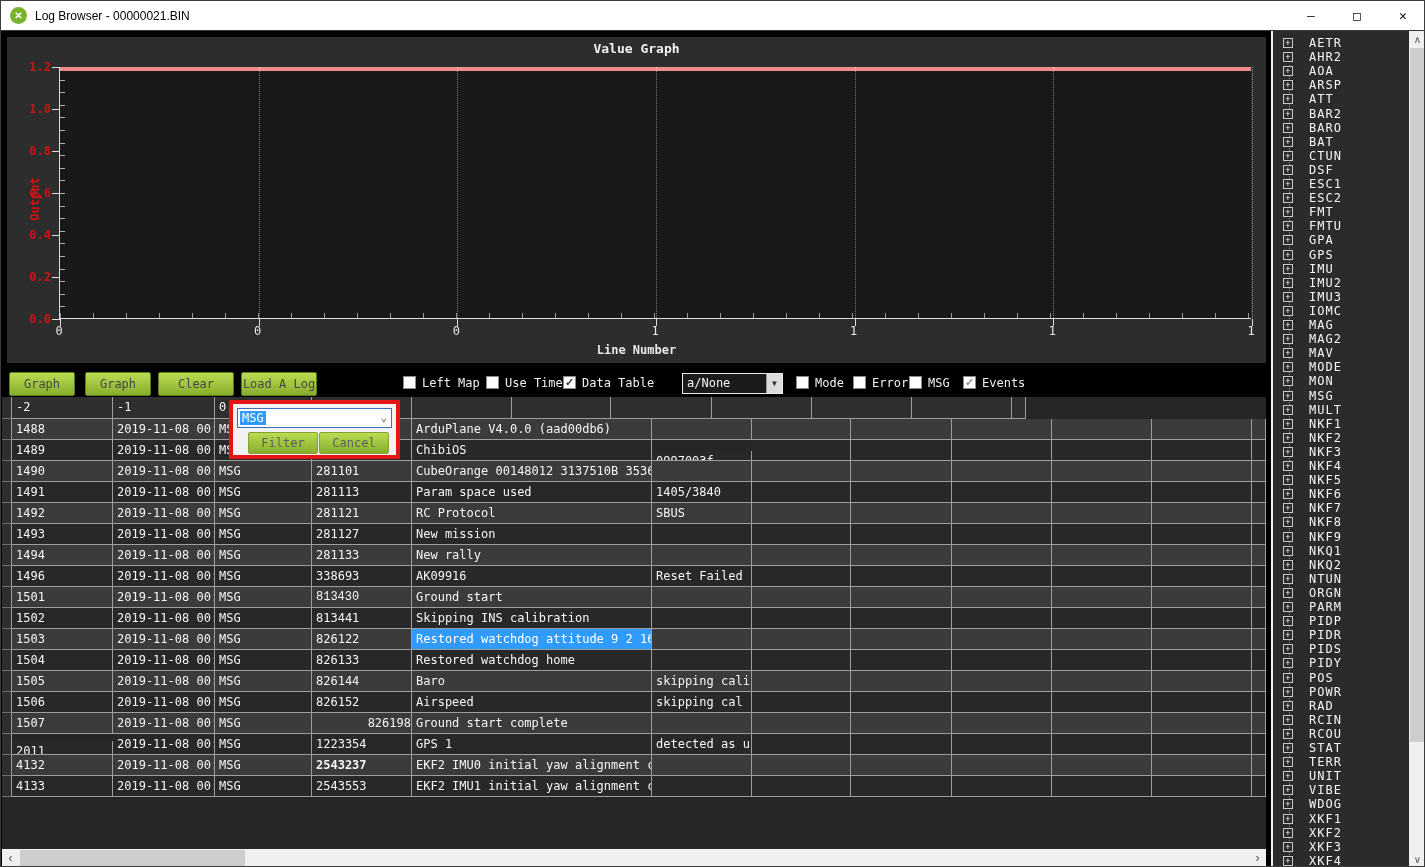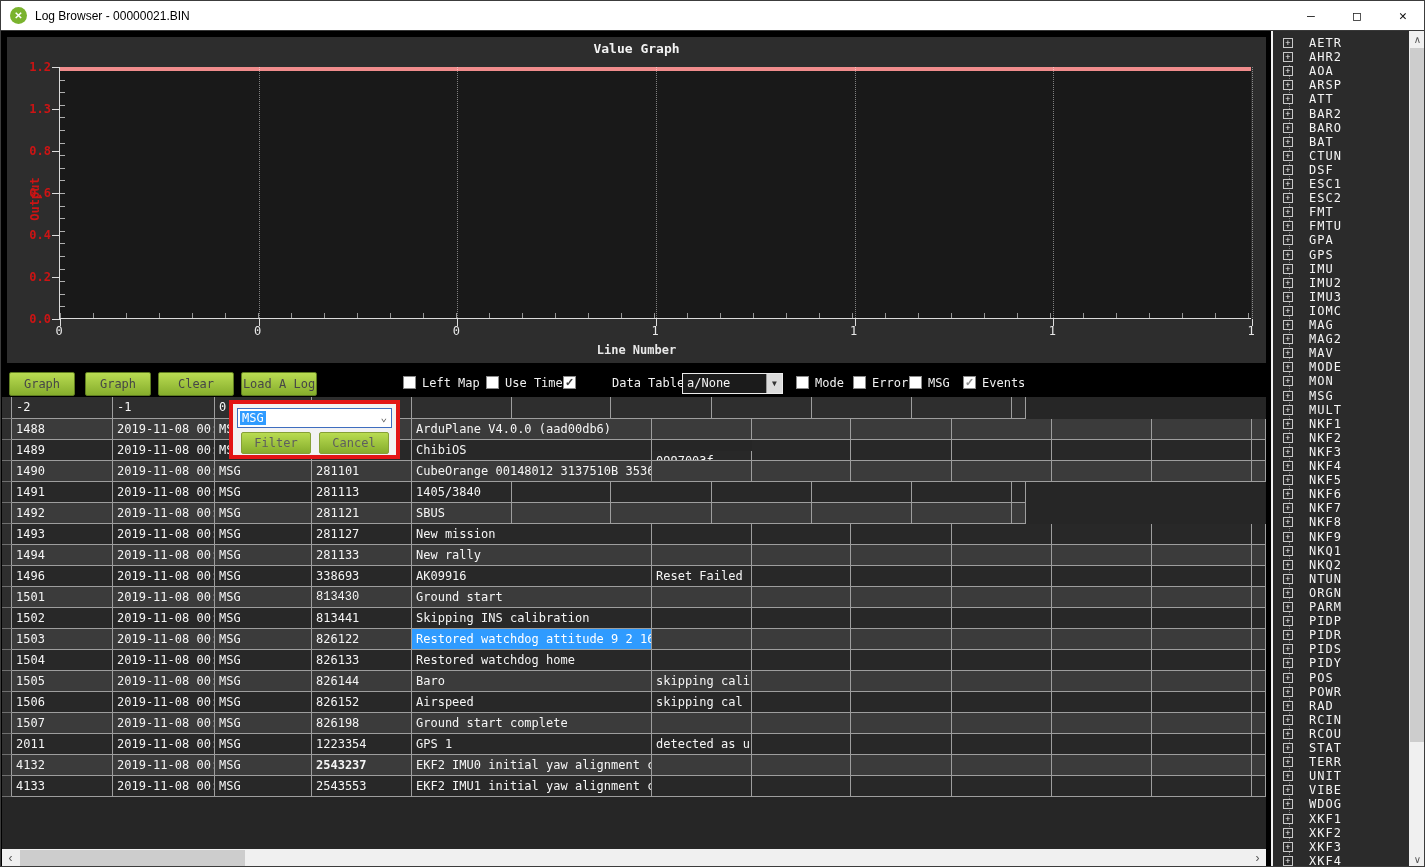--- a/index.html
+++ b/index.html
@@ -104,21 +104,21 @@
       <div class="xtick-mark" style="left: 0px;"></div>
       <div class="xtick-mark" style="left: 198.667px;"></div>
       <div class="xtick-mark" style="left: 397.333px;"></div>
       <div class="xtick-mark" style="left: 596px;"></div>
       <div class="xtick-mark" style="left: 794.667px;"></div>
       <div class="xtick-mark" style="left: 993.333px;"></div>
       <div class="xtick-mark" style="left: 1192px;"></div>
     </div>
   <div id="ytick-area">
       <div class="ytick-label" style="left: 4px; top: 23px;">1.2</div>
-      <div class="ytick-label" style="left: 4px; top: 65px;">1.3</div>
+      <div class="ytick-label" style="left: 4px; top: 65px;">1.0</div>
       <div class="ytick-label" style="left: 4px; top: 107px;">0.8</div>
       <div class="ytick-label" style="left: 4px; top: 149px;">0.6</div>
       <div class="ytick-label" style="left: 4px; top: 191px;">0.4</div>
       <div class="ytick-label" style="left: 4px; top: 233px;">0.2</div>
       <div class="ytick-label" style="left: 4px; top: 275px;">0.0</div>
     </div>
   <div id="xtick-area">
       <div class="xtick-label" style="left: 52px; top: 287px;">0</div>
       <div class="xtick-label" style="left: 250.667px; top: 287px;">0</div>
       <div class="xtick-label" style="left: 449.333px; top: 287px;">0</div>
@@ -136,21 +136,21 @@
   <div class="btn-green" style="left:157px;width:76px">Clear Graph</div>
   <div class="btn-green" style="left:240px;width:76px">Load A Log</div>
 
   <div class="cb-box" style="left:402px"></div>
   <div class="cb-label" style="left:421px">Left Map</div>
 
   <div class="cb-box" style="left:485px"></div>
   <div class="cb-label" style="left:504px">Use Time</div>
 
   <div class="cb-box" style="left:562px;color:#3c3c3c">✓</div>
-  <div class="cb-label" style="left:611px">Data Table</div>
+  <div class="cb-label" style="left:581px">Data Table</div>
 
   <div class="combo">
     <span>a/None</span>
     <div class="combo-arrow">▼</div>
   </div>
 
   <div class="cb-box" style="left:795px"></div>
   <div class="cb-label" style="left:814px">Mode</div>
 
   <div class="cb-box" style="left:852px"></div>
@@ -222,34 +222,36 @@
       <div class="td" style="width: 100px;"></div>
       <div class="td" style="width: 100px;"></div>
       <div class="td" style="width: 14px;"></div>
     </div>
     <div class="tr odd">
       <div class="rowhdr"></div>
       <div class="td" style="width: 101px;">1491</div>
       <div class="td" style="width: 102px;">2019-11-08 00:5…</div>
       <div class="td" style="width: 97px;">MSG</div>
       <div class="td" style="width: 100px;">281113</div>
+      <div class="td" style="width: 240px;">Param space used</div>
       <div class="td" style="width: 100px;">1405/3840</div>
       <div class="td" style="width: 99px;"></div>
       <div class="td" style="width: 101px;"></div>
       <div class="td" style="width: 100px;"></div>
       <div class="td" style="width: 100px;"></div>
       <div class="td" style="width: 100px;"></div>
       <div class="td" style="width: 14px;"></div>
     </div>
     <div class="tr even">
       <div class="rowhdr"></div>
       <div class="td" style="width: 101px;">1492</div>
       <div class="td" style="width: 102px;">2019-11-08 00:5…</div>
       <div class="td" style="width: 97px;">MSG</div>
       <div class="td" style="width: 100px;">281121</div>
+      <div class="td" style="width: 240px;">RC Protocol</div>
       <div class="td" style="width: 100px;">SBUS</div>
       <div class="td" style="width: 99px;"></div>
       <div class="td" style="width: 101px;"></div>
       <div class="td" style="width: 100px;"></div>
       <div class="td" style="width: 100px;"></div>
       <div class="td" style="width: 100px;"></div>
       <div class="td" style="width: 14px;"></div>
     </div>
     <div class="tr odd">
       <div class="rowhdr"></div>
@@ -384,33 +386,33 @@
       <div class="td" style="width: 100px;"></div>
       <div class="td" style="width: 100px;"></div>
       <div class="td" style="width: 100px;"></div>
       <div class="td" style="width: 14px;"></div>
     </div>
     <div class="tr even">
       <div class="rowhdr"></div>
       <div class="td" style="width: 101px;">1507</div>
       <div class="td" style="width: 102px;">2019-11-08 00:5…</div>
       <div class="td" style="width: 97px;">MSG</div>
-      <div class="td" style="width: 100px;">826198</div>
+      <div class="td" style="width: 100px; text-align: right;">826198</div>
       <div class="td" style="width: 240px;">Ground start complete</div>
       <div class="td" style="width: 100px;"></div>
       <div class="td" style="width: 99px;"></div>
       <div class="td" style="width: 101px;"></div>
       <div class="td" style="width: 100px;"></div>
       <div class="td" style="width: 100px;"></div>
       <div class="td" style="width: 100px;"></div>
       <div class="td" style="width: 14px;"></div>
     </div>
     <div class="tr odd">
       <div class="rowhdr"></div>
-      <div class="td" style="width: 101px;">2011</div>
+      <div class="td" style="width: 101px; margin-top: 7px;">2011</div>
       <div class="td" style="width: 102px;">2019-11-08 00:5…</div>
       <div class="td" style="width: 97px;">MSG</div>
       <div class="td" style="width: 100px;">1223354</div>
       <div class="td" style="width: 240px;">GPS 1</div>
       <div class="td" style="width: 100px;">detected as u-b…</div>
       <div class="td" style="width: 99px;"></div>
       <div class="td" style="width: 101px;"></div>
       <div class="td" style="width: 100px;"></div>
       <div class="td" style="width: 100px;"></div>
       <div class="td" style="width: 100px;"></div>
@@ -452,21 +454,21 @@
   <div class="hs-arrow" style="left:0">‹</div>
   <div class="hs-thumb"></div>
   <div class="hs-arrow" style="right:0">›</div>
 </div>
 
 <div class="popup">
   <div class="popup-combo">
     <span class="sel">MSG</span>
     <span class="chev">⌄</span>
   </div>
-  <div class="popup-btn" style="left:8px">Filter</div>
+  <div class="popup-btn" style="left:15px">Filter</div>
   <div class="popup-btn" style="left:86px">Cancel</div>
 </div>
 
 <div class="sidebar">
   <div class="tree-guide"></div>
   <div id="tree">
       <div class="tree-item" style="top: 5px;">
         <div class="plus-box">+</div>
         <div class="tree-label">AETR</div>
       </div>

